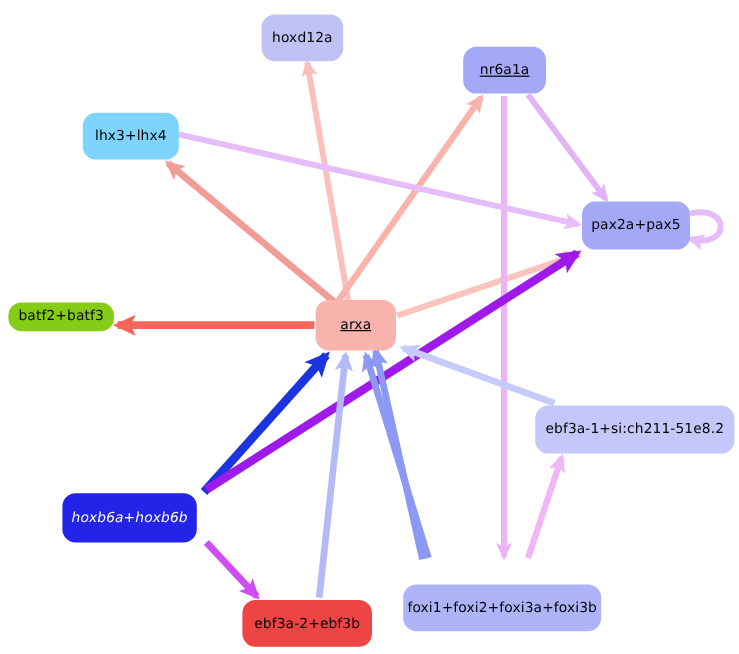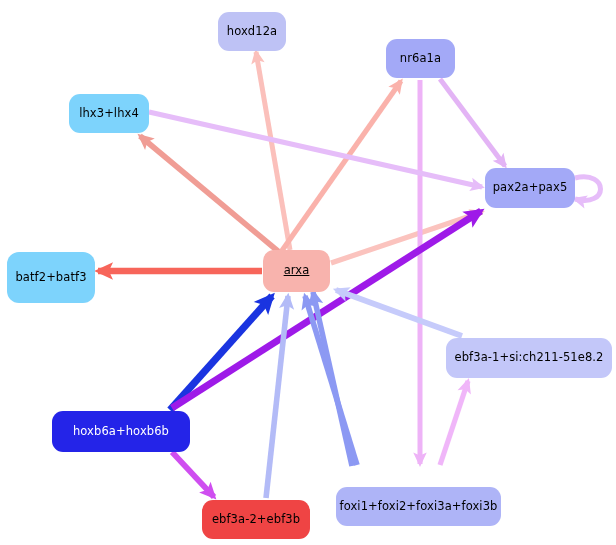--- a/index.html
+++ b/index.html
@@ -90,39 +90,39 @@
         <line x1="352" y1="466" x2="313" y2="292" stroke="#8c99f3" stroke-width="5.6" stroke-linecap="butt" marker-end="url(#8c99f3_5_6)"></line>
         <line x1="462" y1="336" x2="336" y2="290" stroke="#c6cbfb" stroke-width="5.6" stroke-linecap="butt" marker-end="url(#c6cbfb_5_6)"></line>
         <line x1="440" y1="465" x2="468" y2="381" stroke="#f0b6f9" stroke-width="5.2" stroke-linecap="butt" marker-end="url(#f0b6f9_5_2)"></line>
       </g>
   </svg>
 
   <div id="node-layer">
       <div class="node" style="left: 218px; top: 12px; width: 68px; height: 39px; background: rgb(190, 194, 245); color: rgb(0, 0, 0);">
         <span>hoxd12a</span>
       </div>
-      <div class="node" style="left: 386px; top: 39px; width: 69px; height: 39px; background: rgb(163, 169, 247); color: rgb(0, 0, 0);">
+      <div class="node" style="left: 386px; top: 39px; width: 69px; height: 39px; background: rgb(163, 169, 247); color: rgb(0, 0, 0); text-decoration: underline;">
         <span>nr6a1a</span>
       </div>
       <div class="node" style="left: 69px; top: 94px; width: 80px; height: 39px; background: #7dd3fc; color: rgb(0, 0, 0);">
         <span>lhx3+lhx4</span>
       </div>
       <div class="node" style="left: 485px; top: 168px; width: 90px; height: 40px; background: rgb(163, 169, 247); color: rgb(0, 0, 0);">
         <span>pax2a+pax5</span>
       </div>
-      <div class="node" style="left: 7px; top: 252px; width: 88px; height: 51px; background: #7dd3fc; color: rgb(0, 0, 0); border-radius: 12px;">
+      <div class="node" style="left: 7px; top: 252px; width: 88px; height: 24px; background: #84cc16; color: rgb(0, 0, 0);">
         <span>batf2+batf3</span>
       </div>
       <div class="node" style="left: 263px; top: 250px; width: 67px; height: 42px; background: rgb(248, 179, 173); color: rgb(0, 0, 0); text-decoration: underline;">
         <span>arxa</span>
       </div>
       <div class="node" style="left: 446px; top: 338px; width: 166px; height: 40px; background: rgb(195, 199, 249); color: rgb(0, 0, 0);">
         <span>ebf3a-1+si:ch211-51e8.2</span>
       </div>
-      <div class="node" style="left: 52px; top: 411px; width: 138px; height: 41px; background: rgb(36, 36, 232); color: rgb(255, 255, 255);">
+      <div class="node" style="left: 52px; top: 411px; width: 112px; height: 41px; background: rgb(36, 36, 232); color: rgb(255, 255, 255); font-style: italic;">
         <span>hoxb6a+hoxb6b</span>
       </div>
       <div class="node" style="left: 336px; top: 467px; width: 165px; height: 39px; background: rgb(174, 180, 247); color: rgb(0, 0, 0); margin-top: 20px;">
         <span>foxi1+foxi2+foxi3a+foxi3b</span>
       </div>
       <div class="node" style="left: 202px; top: 500px; width: 108px; height: 39px; background: #ef4444; color: rgb(0, 0, 0);">
         <span>ebf3a-2+ebf3b</span>
       </div>
     </div>
 

